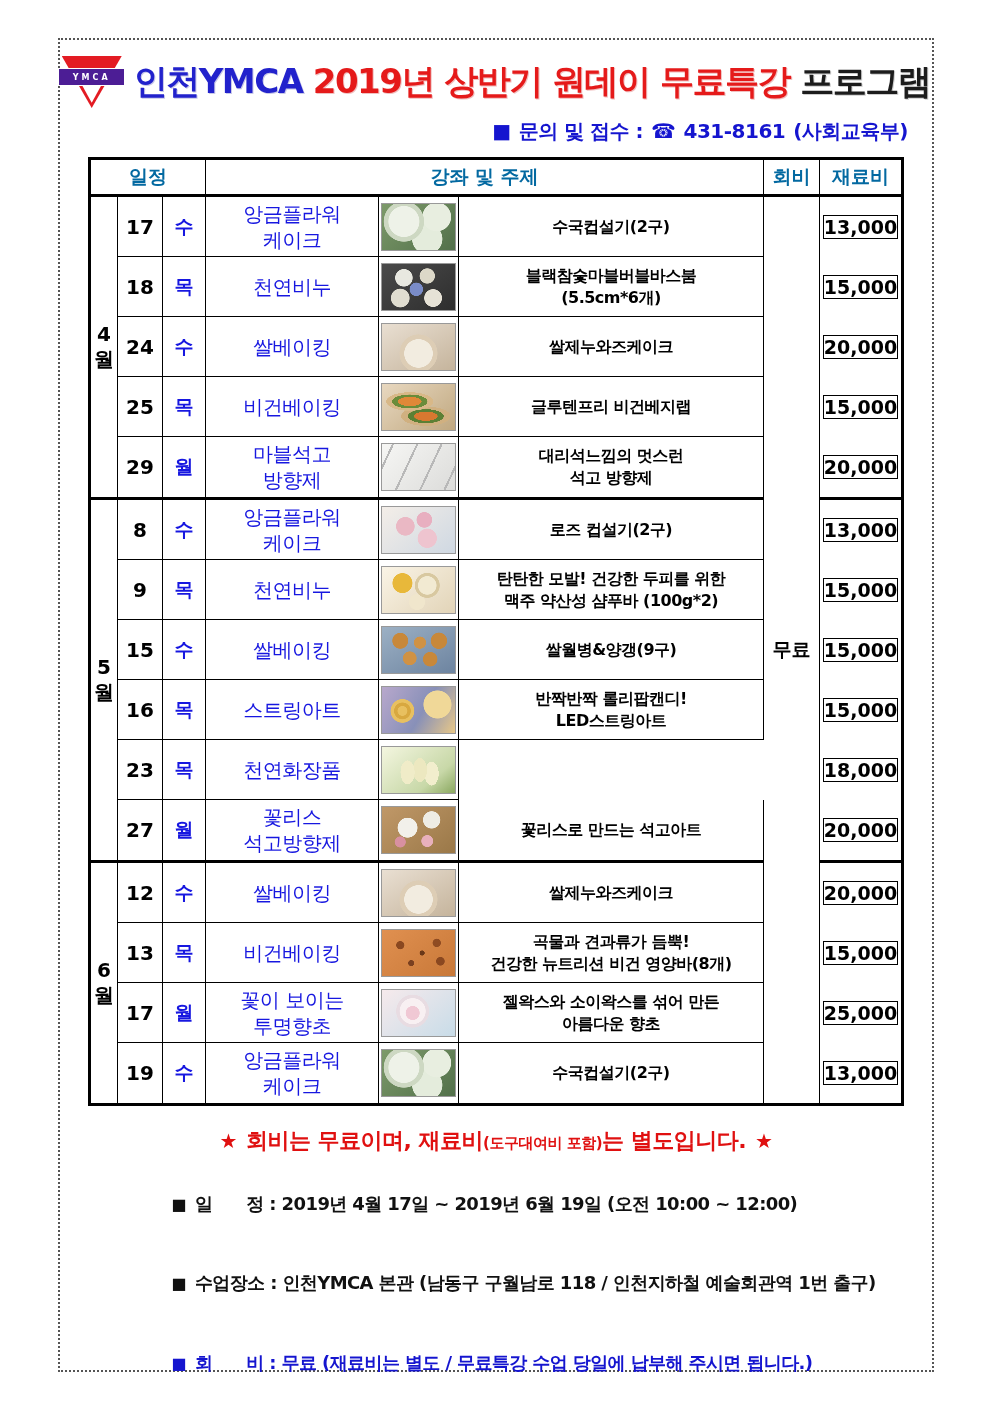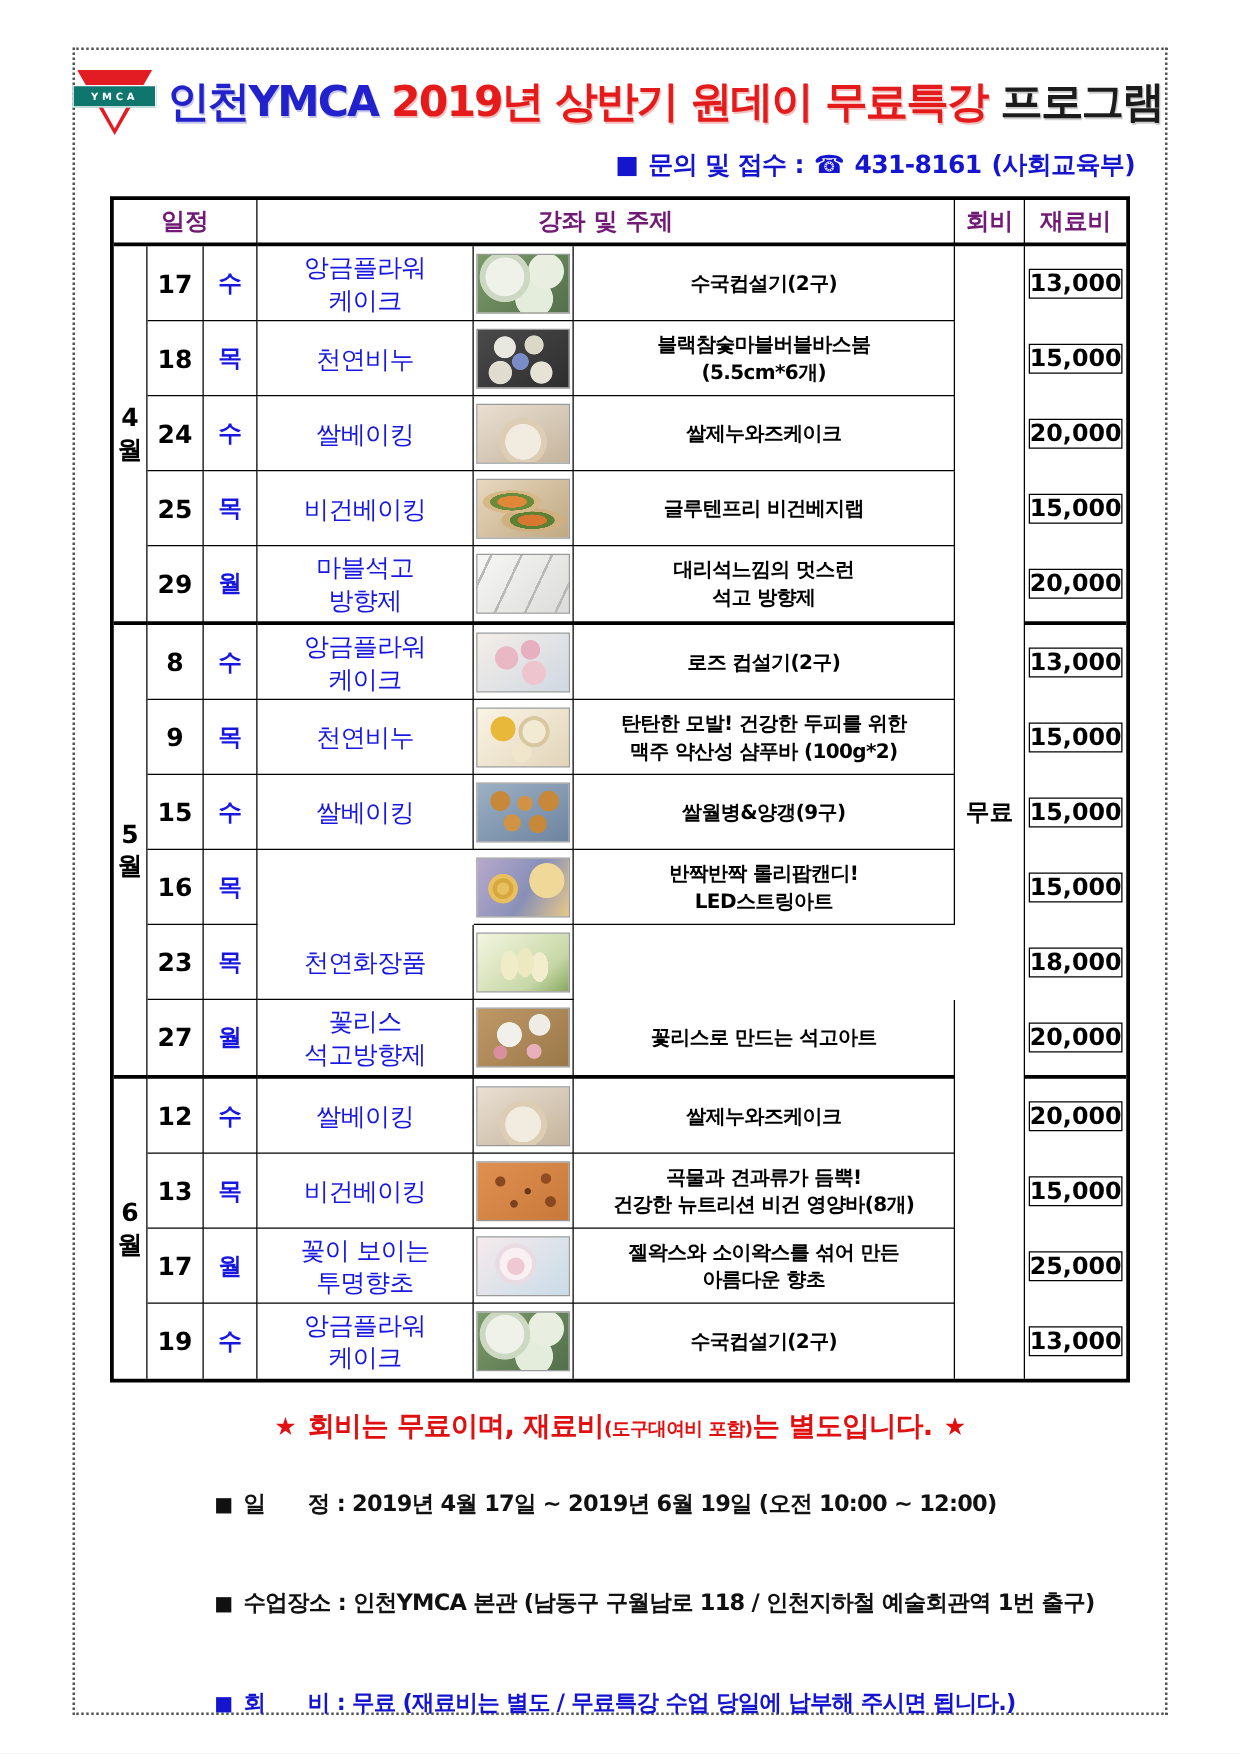--- a/index.html
+++ b/index.html
@@ -12,34 +12,34 @@
   .titlerow{display:flex;align-items:center;justify-content:center;gap:12px;margin-top:8px;}
   .doc-title{font-size:34px;font-weight:800;letter-spacing:-1.5px;white-space:nowrap;}
   .tp1{color:#2222cc;text-shadow:1px 1px 0 #c8c8e8;}
   .tp2{color:#e51a1a;text-shadow:1px 1px 0 #f0c0c0;}
   .tp3{color:#1c1c1c;text-shadow:1px 1px 0 #cfcfcf;}
 
   .ymca-logo{position:relative;width:60px;height:52px;flex:0 0 auto;}
   .ymca-tri{position:absolute;inset:0;background:#e31b23;clip-path:polygon(0 0,100% 0,50% 100%);}
   .ymca-inner{position:absolute;left:31%;top:50%;width:38%;height:40%;background:#fff;
               clip-path:polygon(0 0,100% 0,50% 100%);}
-  .ymca-band{position:absolute;left:-6%;right:-6%;top:24%;height:16px;background:#0f766e;
+  .ymca-band{position:absolute;left:-6%;right:-6%;top:24%;height:16px;background:#4c1d95;
              border:1px solid #fff;color:#fff;display:flex;align-items:center;justify-content:center;
              font-size:8px;font-weight:700;letter-spacing:3px;}
 
   .contactrow{text-align:right;padding-right:24px;margin-top:10px;color:#1515cf;
               font-weight:800;font-size:20px;letter-spacing:-0.5px;}
   .contactrow .sp{margin-left:8px;}
 
   
   .ptable{display:grid;grid-template-columns:27px 45px 43px 173px 80px 305px 56px 81px;
           grid-template-rows:37px;grid-auto-rows:minmax(50px,auto);
           border:3px solid #000;width:810px;margin:12px auto 0;background:#fff;box-sizing:content-box;}
   .th{border-right:1px solid #000;border-bottom:3px solid #000;display:flex;align-items:center;
-      justify-content:center;font-weight:800;font-size:19px;color:#701a75;}
+      justify-content:center;font-weight:800;font-size:19px;color:#0369a1;}
   .ths{grid-column:1/4;grid-row:1;}
   .thc{grid-column:4/7;grid-row:1;}
   .thf{grid-column:7;grid-row:1;}
   .thm{grid-column:8;grid-row:1;border-right:none;}
 
   .cell{border-right:1px solid #000;border-bottom:1px solid #000;display:flex;align-items:center;
         justify-content:center;color:#000;}
   .mcell{grid-column:1;font-weight:800;font-size:20px;white-space:pre-line;text-align:center;line-height:1.25;}
   .day{grid-column:2;font-weight:800;font-size:20px;}
   .wd{grid-column:3;color:#1717e0;font-weight:800;font-size:19px;}
@@ -259,20 +259,21 @@
       <div class="cell photocell" style="grid-row:9">
           <div class="photo ph-mooncake"></div>
         </div>
       <div class="cell topic" style="grid-row:9">쌀월병&amp;양갱(9구)</div>
       <div class="cell pricecell" style="grid-row:9">
           <div class="pricebox">15,000</div>
         </div>
 
       <div class="cell day" style="grid-row:10">16</div>
       <div class="cell wd" style="grid-row:10">목</div>
+      <div class="cell course" style="grid-row:10">스트링아트</div>
       <div class="cell photocell" style="grid-row:10">
           <div class="photo ph-string"></div>
         </div>
       <div class="cell topic" style="grid-row:10">반짝반짝 롤리팝캔디!
 LED스트링아트</div>
       <div class="cell pricecell" style="grid-row:10">
           <div class="pricebox">15,000</div>
         </div>
 
       <div class="cell day" style="grid-row:11">23</div>

